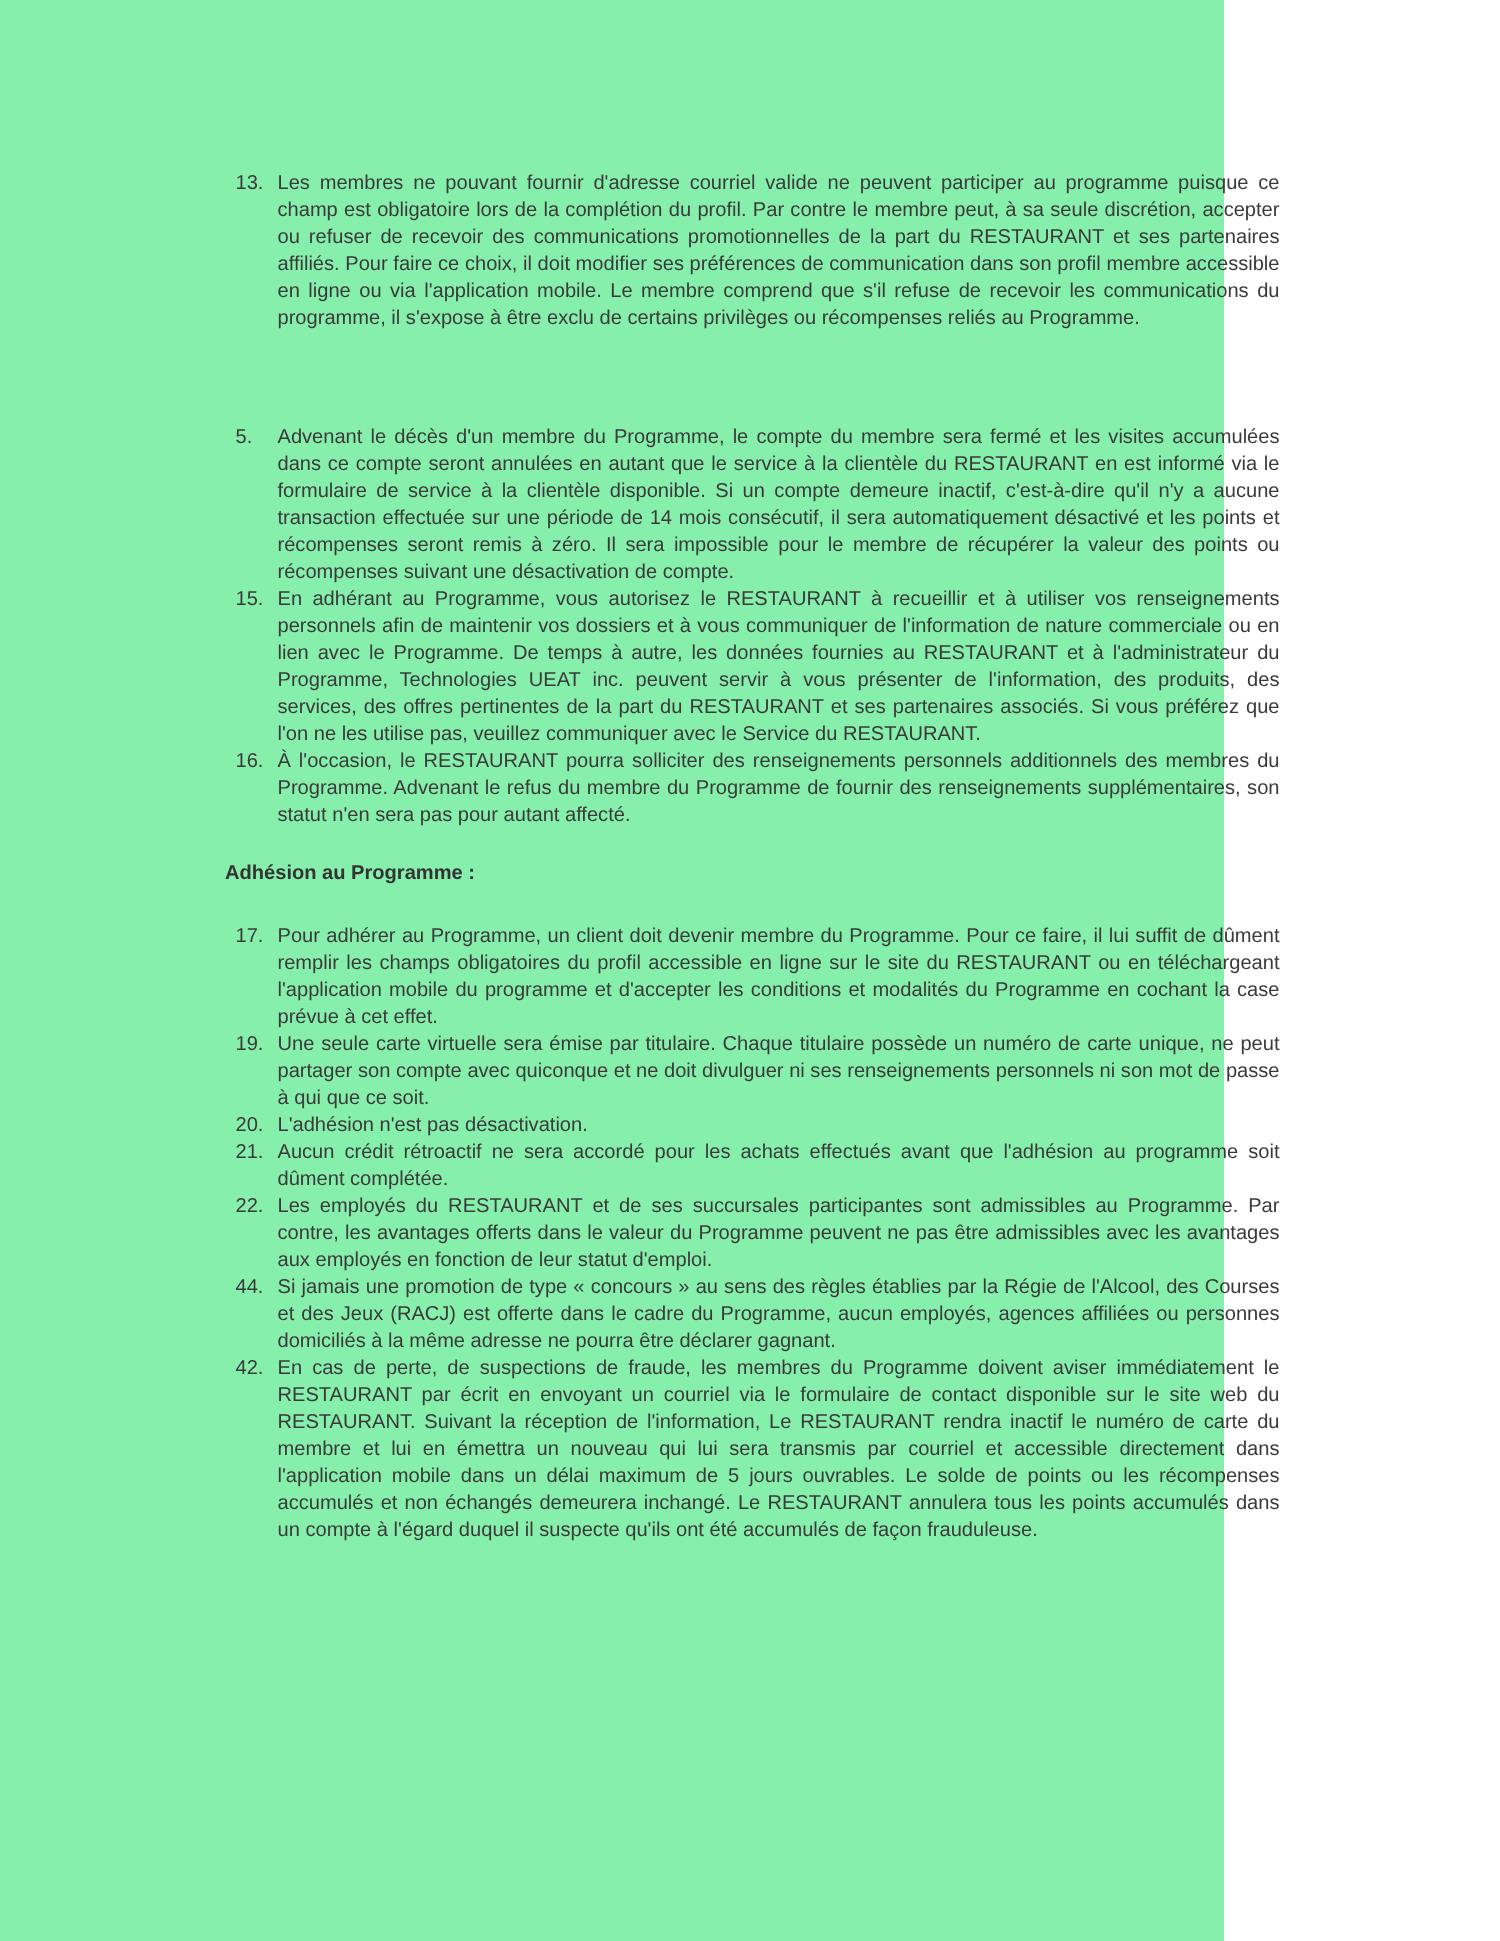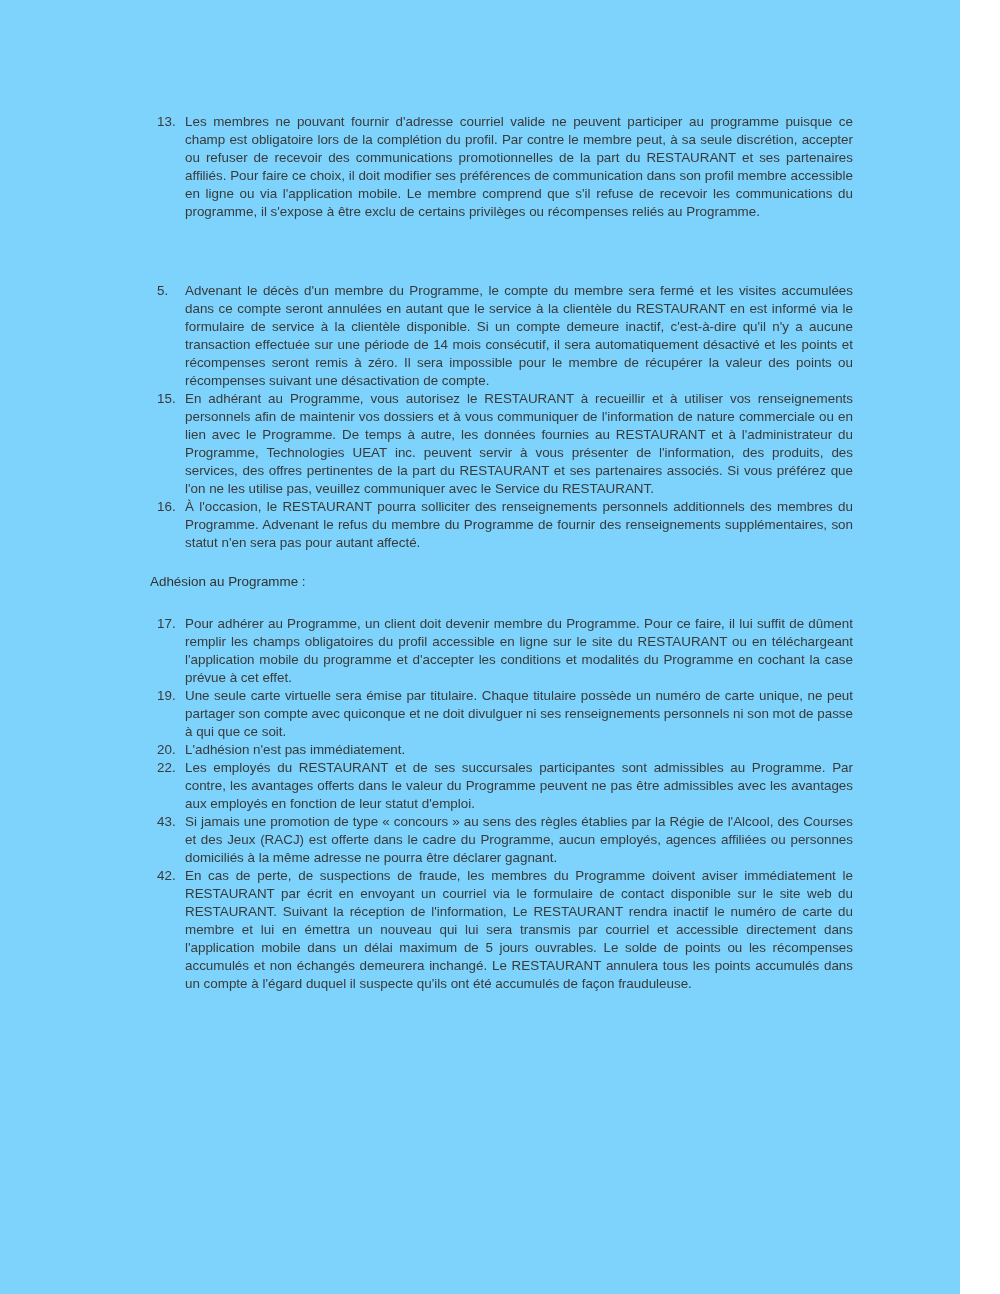--- a/index.html
+++ b/index.html
@@ -8,23 +8,23 @@
     background: #ffffff;
   }
   body {
     width: 1000px;
     min-height: 1294px;
     font-family: "Liberation Sans", sans-serif;
     color: #3a3a3a;
     -webkit-font-smoothing: antialiased;
   }
   .page {
-    width: 960px;
+    width: 816px;
     min-height: 1294px;
-    background: #7dd3fc;
+    background: #86efac;
     box-sizing: border-box;
   }
   .content {
     width: 703px;
     margin-left: 150px;
     padding-top: 113px;
     padding-bottom: 100px;
     font-size: 13.4px;
     line-height: 18px;
   }
@@ -43,21 +43,21 @@
     text-align: left;
   }
   .item .txt {
     flex: 1 1 auto;
     text-align: justify;
   }
   .gap-after {
     margin-bottom: 61px;
   }
   .section-heading {
-    font-weight: normal;
+    font-weight: bold;
     color: #333333;
     margin: 21px 0 24px 0;
   }
 </style>
 </head>
 <body>
 
 <div class="page">
   <div class="content">
 
@@ -86,28 +86,32 @@
       <div class="item">
         <span class="num">17.</span>
         <span class="txt">Pour adhérer au Programme, un client doit devenir membre du Programme. Pour ce faire, il lui suffit de dûment remplir les champs obligatoires du profil accessible en ligne sur le site du RESTAURANT ou en téléchargeant l'application mobile du programme et d'accepter les conditions et modalités du Programme en cochant la case prévue à cet effet.</span>
       </div>
       <div class="item">
         <span class="num">19.</span>
         <span class="txt">Une seule carte virtuelle sera émise par titulaire. Chaque titulaire possède un numéro de carte unique, ne peut partager son compte avec quiconque et ne doit divulguer ni ses renseignements personnels ni son mot de passe à qui que ce soit.</span>
       </div>
       <div class="item">
         <span class="num">20.</span>
-        <span class="txt">L'adhésion n'est pas immédiatement.</span>
+        <span class="txt">L'adhésion n'est pas désactivation.</span>
+      </div>
+      <div class="item">
+        <span class="num">21.</span>
+        <span class="txt">Aucun crédit rétroactif ne sera accordé pour les achats effectués avant que l'adhésion au programme soit dûment complétée.</span>
       </div>
       <div class="item">
         <span class="num">22.</span>
         <span class="txt">Les employés du RESTAURANT et de ses succursales participantes sont admissibles au Programme. Par contre, les avantages offerts dans le valeur du Programme peuvent ne pas être admissibles avec les avantages aux employés en fonction de leur statut d'emploi.</span>
       </div>
       <div class="item">
-        <span class="num">43.</span>
+        <span class="num">44.</span>
         <span class="txt">Si jamais une promotion de type « concours » au sens des règles établies par la Régie de l'Alcool, des Courses et des Jeux (RACJ) est offerte dans le cadre du Programme, aucun employés, agences affiliées ou personnes domiciliés à la même adresse ne pourra être déclarer gagnant.</span>
       </div>
       <div class="item">
         <span class="num">42.</span>
         <span class="txt">En cas de perte, de suspections de fraude, les membres du Programme doivent aviser immédiatement le RESTAURANT par écrit en envoyant un courriel via le formulaire de contact disponible sur le site web du RESTAURANT. Suivant la réception de l'information, Le RESTAURANT rendra inactif le numéro de carte du membre et lui en émettra un nouveau qui lui sera transmis par courriel et accessible directement dans l'application mobile dans un délai maximum de 5 jours ouvrables. Le solde de points ou les récompenses accumulés et non échangés demeurera inchangé. Le RESTAURANT annulera tous les points accumulés dans un compte à l'égard duquel il suspecte qu'ils ont été accumulés de façon frauduleuse.</span>
       </div>
     </div>
 
   </div>
 </div>

